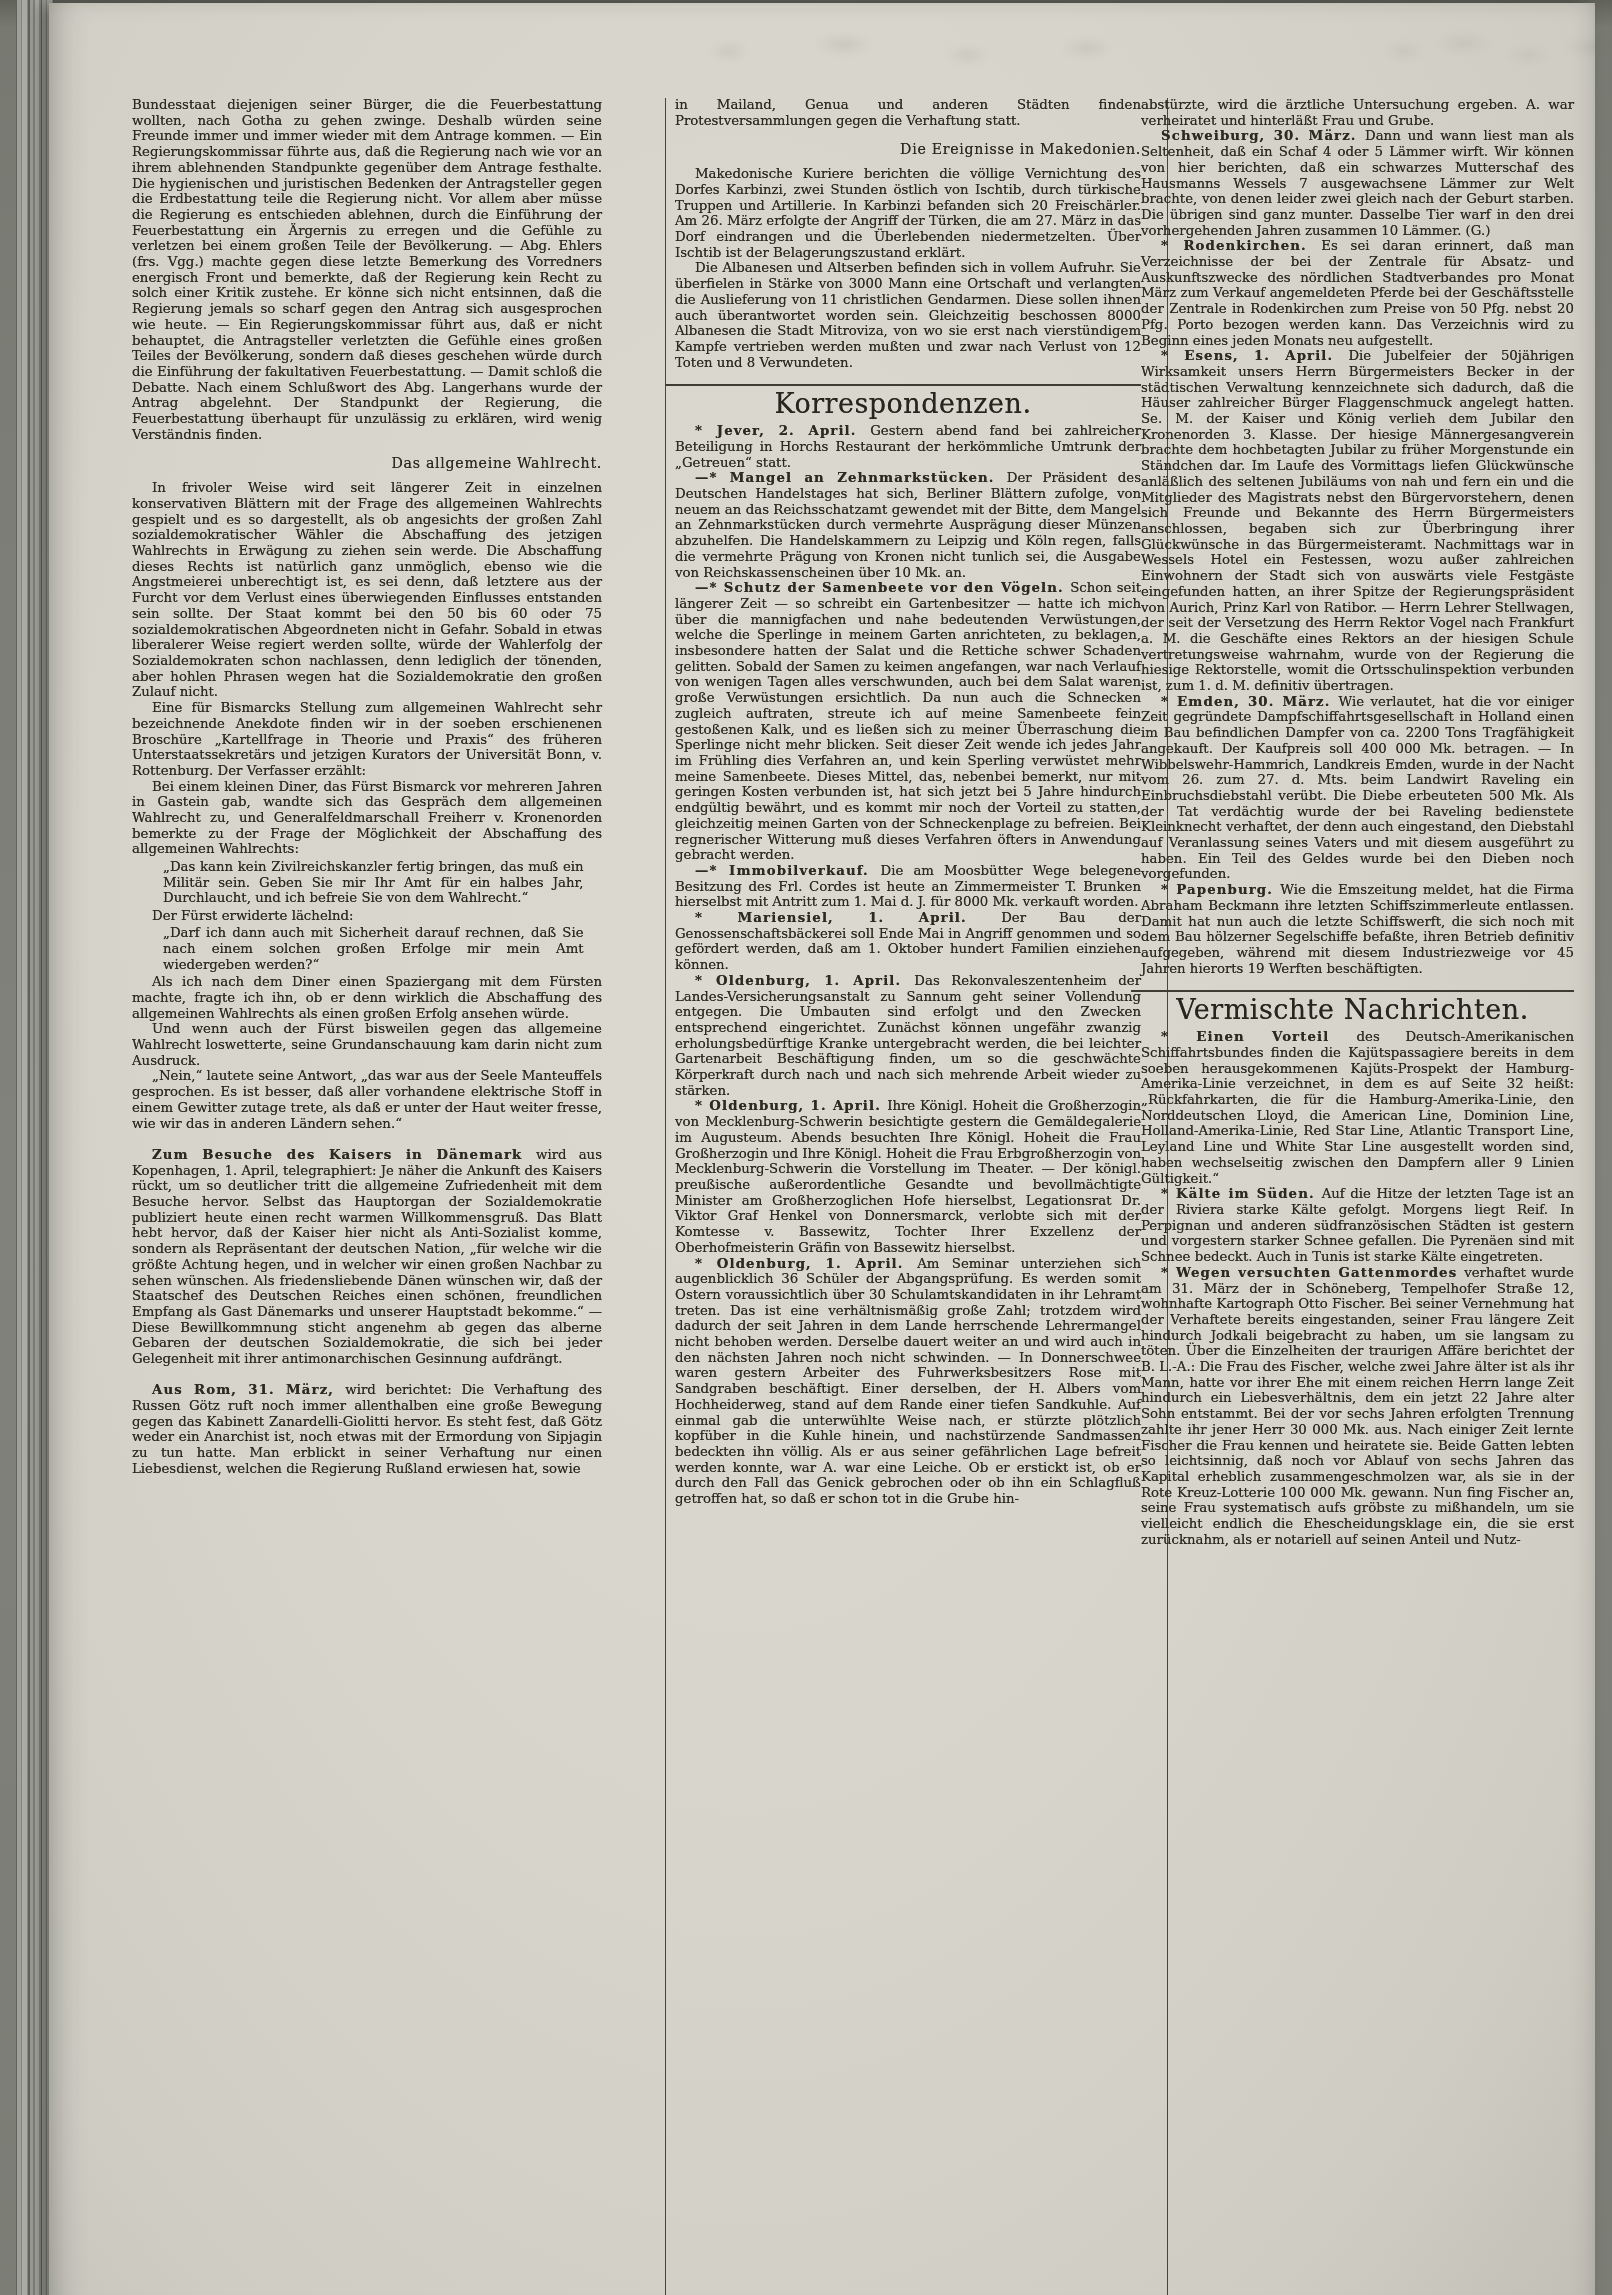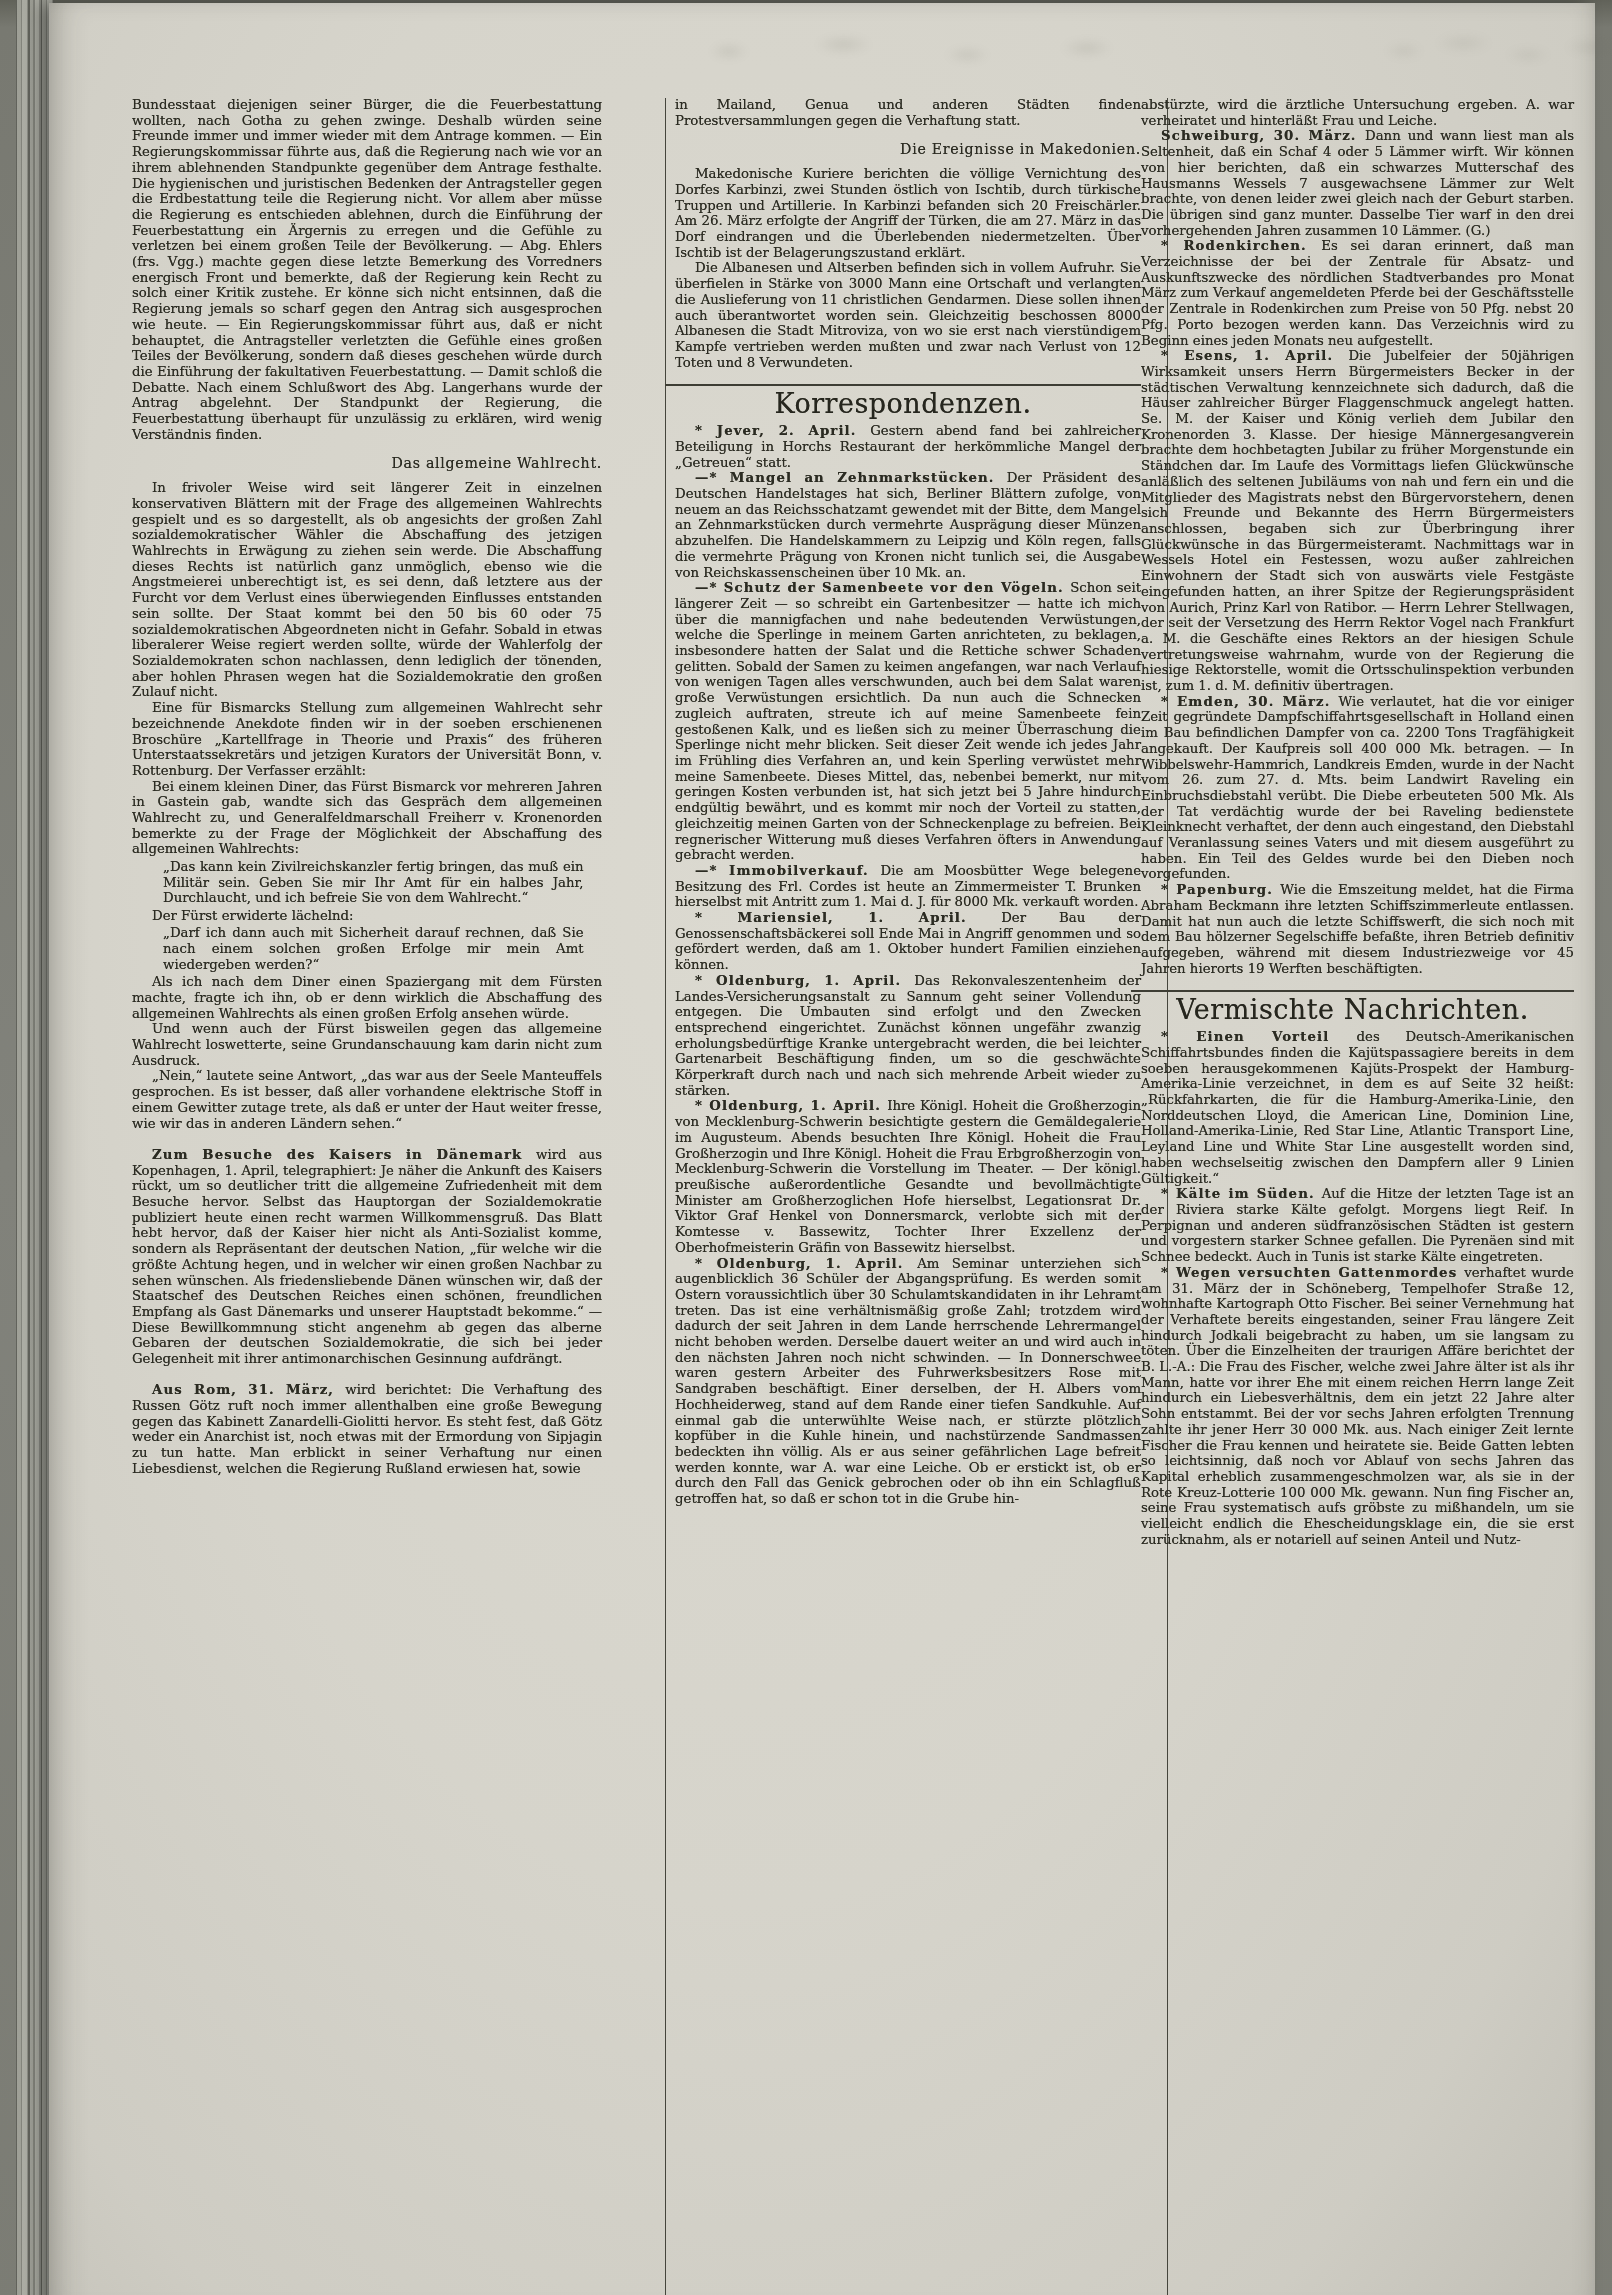--- a/index.html
+++ b/index.html
@@ -102,31 +102,31 @@
     </div>
   <div class="col c2">
       <p class="para noindent">in Mailand, Genua und anderen Städten finden Protestversammlungen gegen die Verhaftung statt.</p>
       <h3 class="article-heading">Die Ereignisse in Makedonien.</h3>
       <p class="para">Makedonische Kuriere berichten die völlige Vernichtung des Dorfes Karbinzi, zwei Stunden östlich von Ischtib, durch türkische Truppen und Artillerie. In Karbinzi befanden sich 20 Freischärler. Am 26. März erfolgte der Angriff der Türken, die am 27. März in das Dorf eindrangen und die Überlebenden niedermetzelten. Über Ischtib ist der Belagerungszustand erklärt.</p>
       <p class="para">Die Albanesen und Altserben befinden sich in vollem Aufruhr. Sie überfielen in Stärke von 3000 Mann eine Ortschaft und verlangten die Auslieferung von 11 christlichen Gendarmen. Diese sollen ihnen auch überantwortet worden sein. Gleichzeitig beschossen 8000 Albanesen die Stadt Mitroviza, von wo sie erst nach vierstündigem Kampfe vertrieben werden mußten und zwar nach Verlust von 12 Toten und 8 Verwundeten.</p>
       <div class="section-wrap">
         <div class="section-rule"></div>
         <h2 class="section-header">Korrespondenzen.</h2>
       </div>
-      <p class="para"><span class="lead">* Jever, 2. April. </span><span>Gestern abend fand bei zahlreicher Beteiligung in Horchs Restaurant der herkömmliche Mangel der „Getreuen“ statt.</span></p>
+      <p class="para"><span class="lead">* Jever, 2. April. </span><span>Gestern abend fand bei zahlreicher Beteiligung in Horchs Restaurant der herkömmliche Umtrunk der „Getreuen“ statt.</span></p>
       <p class="para"><span class="lead">—* Mangel an Zehnmarkstücken. </span><span>Der Präsident des Deutschen Handelstages hat sich, Berliner Blättern zufolge, von neuem an das Reichsschatzamt gewendet mit der Bitte, dem Mangel an Zehnmarkstücken durch vermehrte Ausprägung dieser Münzen abzuhelfen. Die Handelskammern zu Leipzig und Köln regen, falls die vermehrte Prägung von Kronen nicht tunlich sei, die Ausgabe von Reichskassenscheinen über 10 Mk. an.</span></p>
       <p class="para"><span class="lead">—* Schutz der Samenbeete vor den Vögeln. </span><span>Schon seit längerer Zeit — so schreibt ein Gartenbesitzer — hatte ich mich über die mannigfachen und nahe bedeutenden Verwüstungen, welche die Sperlinge in meinem Garten anrichteten, zu beklagen, insbesondere hatten der Salat und die Rettiche schwer Schaden gelitten. Sobald der Samen zu keimen angefangen, war nach Verlauf von wenigen Tagen alles verschwunden, auch bei dem Salat waren große Verwüstungen ersichtlich. Da nun auch die Schnecken zugleich auftraten, streute ich auf meine Samenbeete fein gestoßenen Kalk, und es ließen sich zu meiner Überraschung die Sperlinge nicht mehr blicken. Seit dieser Zeit wende ich jedes Jahr im Frühling dies Verfahren an, und kein Sperling verwüstet mehr meine Samenbeete. Dieses Mittel, das, nebenbei bemerkt, nur mit geringen Kosten verbunden ist, hat sich jetzt bei 5 Jahre hindurch endgültig bewährt, und es kommt mir noch der Vorteil zu statten, gleichzeitig meinen Garten von der Schneckenplage zu befreien. Bei regnerischer Witterung muß dieses Verfahren öfters in Anwendung gebracht werden.</span></p>
       <p class="para"><span class="lead">—* Immobilverkauf. </span><span>Die am Moosbütter Wege belegene Besitzung des Frl. Cordes ist heute an Zimmermeister T. Brunken hierselbst mit Antritt zum 1. Mai d. J. für 8000 Mk. verkauft worden.</span></p>
       <p class="para"><span class="lead">* Mariensiel, 1. April. </span><span>Der Bau der Genossenschaftsbäckerei soll Ende Mai in Angriff genommen und so gefördert werden, daß am 1. Oktober hundert Familien einziehen können.</span></p>
       <p class="para"><span class="lead">* Oldenburg, 1. April. </span><span>Das Rekonvaleszentenheim der Landes-Versicherungsanstalt zu Sannum geht seiner Vollendung entgegen. Die Umbauten sind erfolgt und den Zwecken entsprechend eingerichtet. Zunächst können ungefähr zwanzig erholungsbedürftige Kranke untergebracht werden, die bei leichter Gartenarbeit Beschäftigung finden, um so die geschwächte Körperkraft durch nach und nach sich mehrende Arbeit wieder zu stärken.</span></p>
       <p class="para"><span class="lead">* Oldenburg, 1. April. </span><span>Ihre Königl. Hoheit die Großherzogin von Mecklenburg-Schwerin besichtigte gestern die Gemäldegalerie im Augusteum. Abends besuchten Ihre Königl. Hoheit die Frau Großherzogin und Ihre Königl. Hoheit die Frau Erbgroßherzogin von Mecklenburg-Schwerin die Vorstellung im Theater. — Der königl. preußische außerordentliche Gesandte und bevollmächtigte Minister am Großherzoglichen Hofe hierselbst, Legationsrat Dr. Viktor Graf Henkel von Donnersmarck, verlobte sich mit der Komtesse v. Bassewitz, Tochter Ihrer Exzellenz der Oberhofmeisterin Gräfin von Bassewitz hierselbst.</span></p>
       <p class="para"><span class="lead">* Oldenburg, 1. April. </span><span>Am Seminar unterziehen sich augenblicklich 36 Schüler der Abgangsprüfung. Es werden somit Ostern voraussichtlich über 30 Schulamtskandidaten in ihr Lehramt treten. Das ist eine verhältnismäßig große Zahl; trotzdem wird dadurch der seit Jahren in dem Lande herrschende Lehrermangel nicht behoben werden. Derselbe dauert weiter an und wird auch in den nächsten Jahren noch nicht schwinden. — In Donnerschwee waren gestern Arbeiter des Fuhrwerksbesitzers Rose mit Sandgraben beschäftigt. Einer derselben, der H. Albers vom Hochheiderweg, stand auf dem Rande einer tiefen Sandkuhle. Auf einmal gab die unterwühlte Weise nach, er stürzte plötzlich kopfüber in die Kuhle hinein, und nachstürzende Sandmassen bedeckten ihn völlig. Als er aus seiner gefährlichen Lage befreit werden konnte, war A. war eine Leiche. Ob er erstickt ist, ob er durch den Fall das Genick gebrochen oder ob ihn ein Schlagfluß getroffen hat, so daß er schon tot in die Grube hin-</span></p>
     </div>
   <div class="col c3">
-      <p class="para noindent">abstürzte, wird die ärztliche Untersuchung ergeben. A. war verheiratet und hinterläßt Frau und Leiche.</p>
+      <p class="para noindent">abstürzte, wird die ärztliche Untersuchung ergeben. A. war verheiratet und hinterläßt Frau und Grube.</p>
       <p class="para"><span class="lead">Schweiburg, 30. März. </span><span>Dann und wann liest man als Seltenheit, daß ein Schaf 4 oder 5 Lämmer wirft. Wir können von hier berichten, daß ein schwarzes Mutterschaf des Hausmanns Wessels 7 ausgewachsene Lämmer zur Welt brachte, von denen leider zwei gleich nach der Geburt starben. Die übrigen sind ganz munter. Dasselbe Tier warf in den drei vorhergehenden Jahren zusammen 10 Lämmer. (G.)</span></p>
       <p class="para"><span class="lead">* Rodenkirchen. </span><span>Es sei daran erinnert, daß man Verzeichnisse der bei der Zentrale für Absatz- und Auskunftszwecke des nördlichen Stadtverbandes pro Monat März zum Verkauf angemeldeten Pferde bei der Geschäftsstelle der Zentrale in Rodenkirchen zum Preise von 50 Pfg. nebst 20 Pfg. Porto bezogen werden kann. Das Verzeichnis wird zu Beginn eines jeden Monats neu aufgestellt.</span></p>
       <p class="para"><span class="lead">* Esens, 1. April. </span><span>Die Jubelfeier der 50jährigen Wirksamkeit unsers Herrn Bürgermeisters Becker in der städtischen Verwaltung kennzeichnete sich dadurch, daß die Häuser zahlreicher Bürger Flaggenschmuck angelegt hatten. Se. M. der Kaiser und König verlieh dem Jubilar den Kronenorden 3. Klasse. Der hiesige Männergesangverein brachte dem hochbetagten Jubilar zu früher Morgenstunde ein Ständchen dar. Im Laufe des Vormittags liefen Glückwünsche anläßlich des seltenen Jubiläums von nah und fern ein und die Mitglieder des Magistrats nebst den Bürgervorstehern, denen sich Freunde und Bekannte des Herrn Bürgermeisters anschlossen, begaben sich zur Überbringung ihrer Glückwünsche in das Bürgermeisteramt. Nachmittags war in Wessels Hotel ein Festessen, wozu außer zahlreichen Einwohnern der Stadt sich von auswärts viele Festgäste eingefunden hatten, an ihrer Spitze der Regierungspräsident von Aurich, Prinz Karl von Ratibor. — Herrn Lehrer Stellwagen, der seit der Versetzung des Herrn Rektor Vogel nach Frankfurt a. M. die Geschäfte eines Rektors an der hiesigen Schule vertretungsweise wahrnahm, wurde von der Regierung die hiesige Rektorstelle, womit die Ortsschulinspektion verbunden ist, zum 1. d. M. definitiv übertragen.</span></p>
       <p class="para"><span class="lead">* Emden, 30. März. </span><span>Wie verlautet, hat die vor einiger Zeit gegründete Dampfschiffahrtsgesellschaft in Holland einen im Bau befindlichen Dampfer von ca. 2200 Tons Tragfähigkeit angekauft. Der Kaufpreis soll 400 000 Mk. betragen. — In Wibbelswehr-Hammrich, Landkreis Emden, wurde in der Nacht vom 26. zum 27. d. Mts. beim Landwirt Raveling ein Einbruchsdiebstahl verübt. Die Diebe erbeuteten 500 Mk. Als der Tat verdächtig wurde der bei Raveling bedienstete Kleinknecht verhaftet, der denn auch eingestand, den Diebstahl auf Veranlassung seines Vaters und mit diesem ausgeführt zu haben. Ein Teil des Geldes wurde bei den Dieben noch vorgefunden.</span></p>
       <p class="para"><span class="lead">* Papenburg. </span><span>Wie die Emszeitung meldet, hat die Firma Abraham Beckmann ihre letzten Schiffszimmerleute entlassen. Damit hat nun auch die letzte Schiffswerft, die sich noch mit dem Bau hölzerner Segelschiffe befaßte, ihren Betrieb definitiv aufgegeben, während mit diesem Industriezweige vor 45 Jahren hierorts 19 Werften beschäftigten.</span></p>
       <div class="section-wrap">
         <div class="section-rule"></div>
         <h2 class="section-header">Vermischte Nachrichten.</h2>
       </div>
       <p class="para"><span class="lead">* Einen Vorteil </span><span>des Deutsch-Amerikanischen Schiffahrtsbundes finden die Kajütspassagiere bereits in dem soeben herausgekommenen Kajüts-Prospekt der Hamburg-Amerika-Linie verzeichnet, in dem es auf Seite 32 heißt: „Rückfahrkarten, die für die Hamburg-Amerika-Linie, den Norddeutschen Lloyd, die American Line, Dominion Line, Holland-Amerika-Linie, Red Star Line, Atlantic Transport Line, Leyland Line und White Star Line ausgestellt worden sind, haben wechselseitig zwischen den Dampfern aller 9 Linien Gültigkeit.“</span></p>

